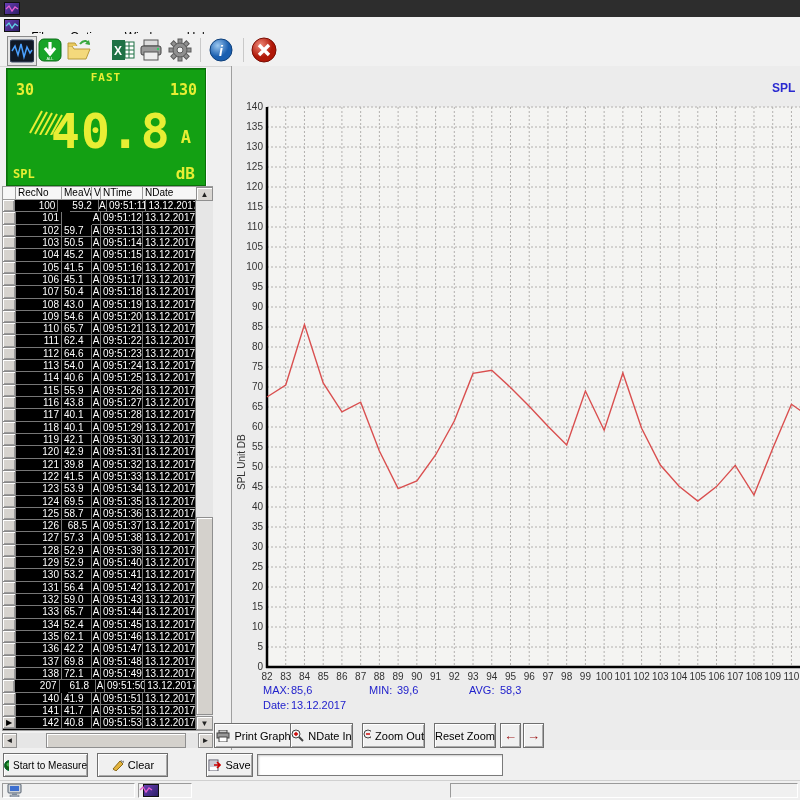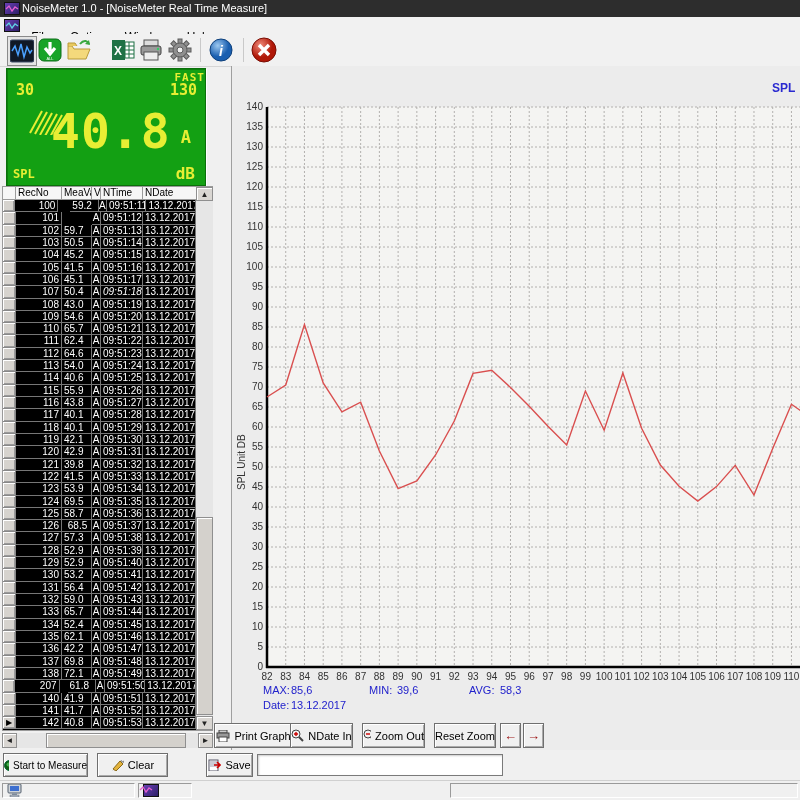--- a/index.html
+++ b/index.html
@@ -15,21 +15,21 @@
   .menuitem{display:inline-block;padding:12px 8px;line-height:17px;}
   #toolbar{left:0;top:34px;width:800px;height:32px;background:#f1f1f1;border-bottom:1px solid #d5d5d5;}
   .tbtn{position:absolute;top:2px;width:28px;height:28px;display:flex;align-items:center;justify-content:center;}
   .tbtn.pressed{border:1px solid #8a8a8a;background:#e4e4e4;}
   .tsep{position:absolute;top:4px;width:1px;height:24px;background:#c9c9c9;}
   
   #lcd{left:6px;top:68px;width:198px;height:116px;background:#13a013;border:1px solid #0a6f0a;
        box-shadow:inset 1px 1px 0 #0c800c, 1px 1px 0 #fff;color:#e7ee34;}
   .seg{font-family:"DejaVu Sans Mono",monospace;font-weight:bold;}
   #lcd-value{position:absolute;left:44px;top:36px;font-size:48px;letter-spacing:1px;line-height:52px;}
-  #lcd-mode{position:absolute;left:0;right:0;top:2px;text-align:right;font-size:11px;font-weight:bold;letter-spacing:1px;}
+  #lcd-mode{position:absolute;left:0;right:0;top:2px;text-align:center;font-size:11px;font-weight:bold;letter-spacing:1px;}
   #lcd-min{position:absolute;left:9px;top:12px;font-size:15px;}
   #lcd-max{position:absolute;right:8px;top:12px;font-size:15px;}
   #lcd-weight{position:absolute;right:14px;top:58px;font-size:17px;font-weight:bold;}
   #lcd-spl{position:absolute;left:6px;bottom:4px;font-size:12px;font-weight:bold;}
   #lcd-db{position:absolute;right:10px;bottom:2px;font-size:16px;font-weight:bold;}
   #lcd-hatch{position:absolute;left:22px;top:36px;}
   
   #table{left:2px;top:186px;width:211px;height:545px;background:#000;border:1px solid #9a9a9a;box-sizing:border-box;}
   #thead{position:absolute;left:0;top:0;width:193px;height:13px;background:#f6f6f6;display:flex;font-size:10px;}
   .hcell{border-right:1px solid #9a9a9a;border-bottom:1px solid #9a9a9a;box-sizing:border-box;
@@ -68,21 +68,20 @@
 <body>
 
 <div id="screen">
 
   <div id="titlebar" class="abs">
     <span class="appicon" style="left:4px;top:2px;">
       <svg width="14" height="11">
           <polyline points="1,6 4,3 7,8 10,4 13,6" fill="none" stroke="#e45fd0" stroke-width="1.3"></polyline>
         </svg>
     </span>
-    <span class="ttl">NoiseMeter 1.0 - [NoiseMeter Real Time Measure]</span>
   </div>
 
   <div id="menubar" class="abs">
     <span class="appicon" style="left:4px;top:2px;">
       <svg width="14" height="11">
           <polyline points="1,6 4,3 7,8 10,4 13,6" fill="none" stroke="#5fd0e4" stroke-width="1.3"></polyline>
         </svg>
     </span>
     <span style="display:inline-block;width:20px;"></span>
     <span class="menuitem">File</span>
@@ -254,21 +253,21 @@
           <div class="tc lft" style="width: 30px;">45.1</div>
           <div class="tc ctr" style="width: 9px;">A</div>
           <div class="tc lft" style="width: 42px;">09:51:17</div>
           <div class="tc lft" style="width: 53px;">13.12.2017</div>
         </div>
         <div class="trow">
           <div class="tc sel" style="width: 13px;"></div>
           <div class="tc num" style="width: 46px;">107</div>
           <div class="tc lft" style="width: 30px;">50.4</div>
           <div class="tc ctr" style="width: 9px;">A</div>
-          <div class="tc lft" style="width: 42px; font-style: italic;">09:51:18</div>
+          <div class="tc lft" style="width: 42px;">09:51:18</div>
           <div class="tc lft" style="width: 53px;">13.12.2017</div>
         </div>
         <div class="trow">
           <div class="tc sel" style="width: 13px;"></div>
           <div class="tc num" style="width: 46px;">108</div>
           <div class="tc lft" style="width: 30px;">43.0</div>
           <div class="tc ctr" style="width: 9px;">A</div>
           <div class="tc lft" style="width: 42px;">09:51:19</div>
           <div class="tc lft" style="width: 53px;">13.12.2017</div>
         </div>

